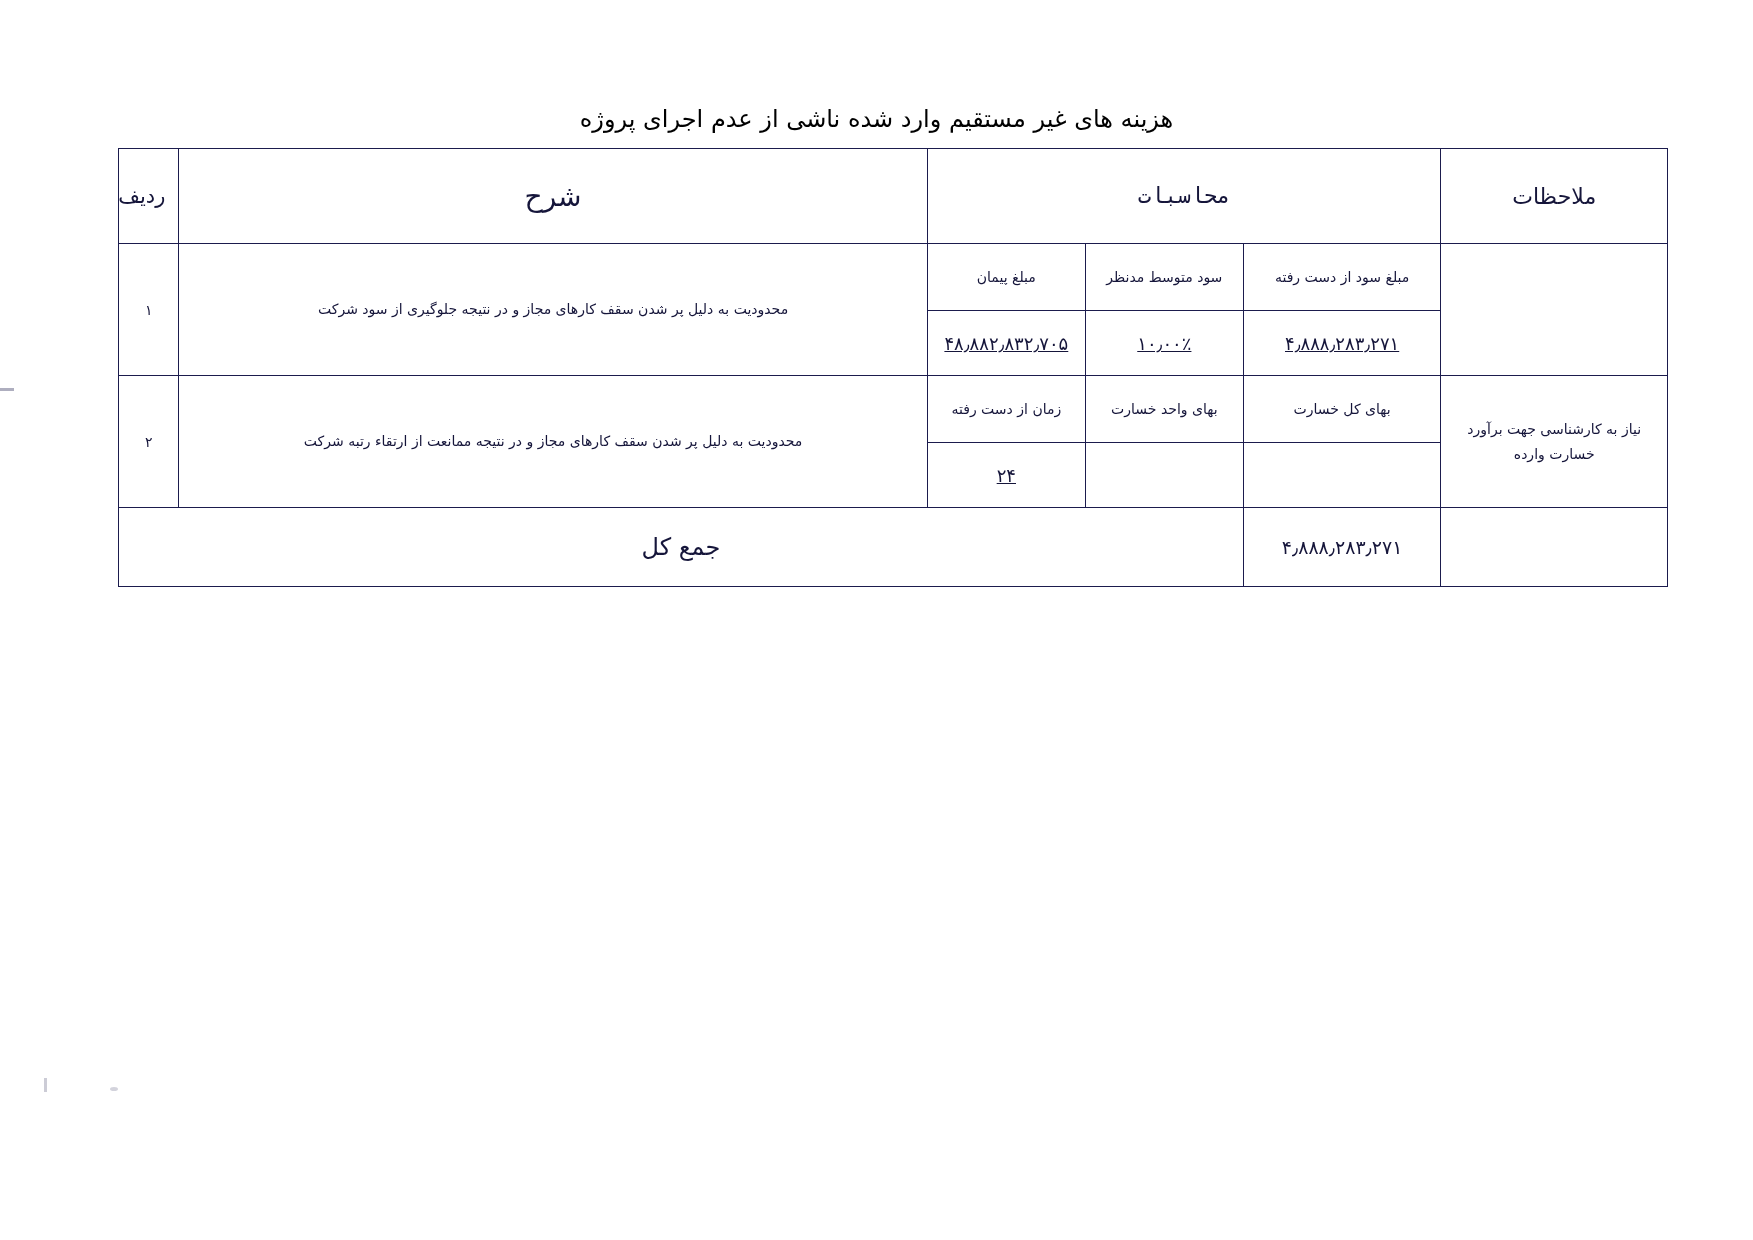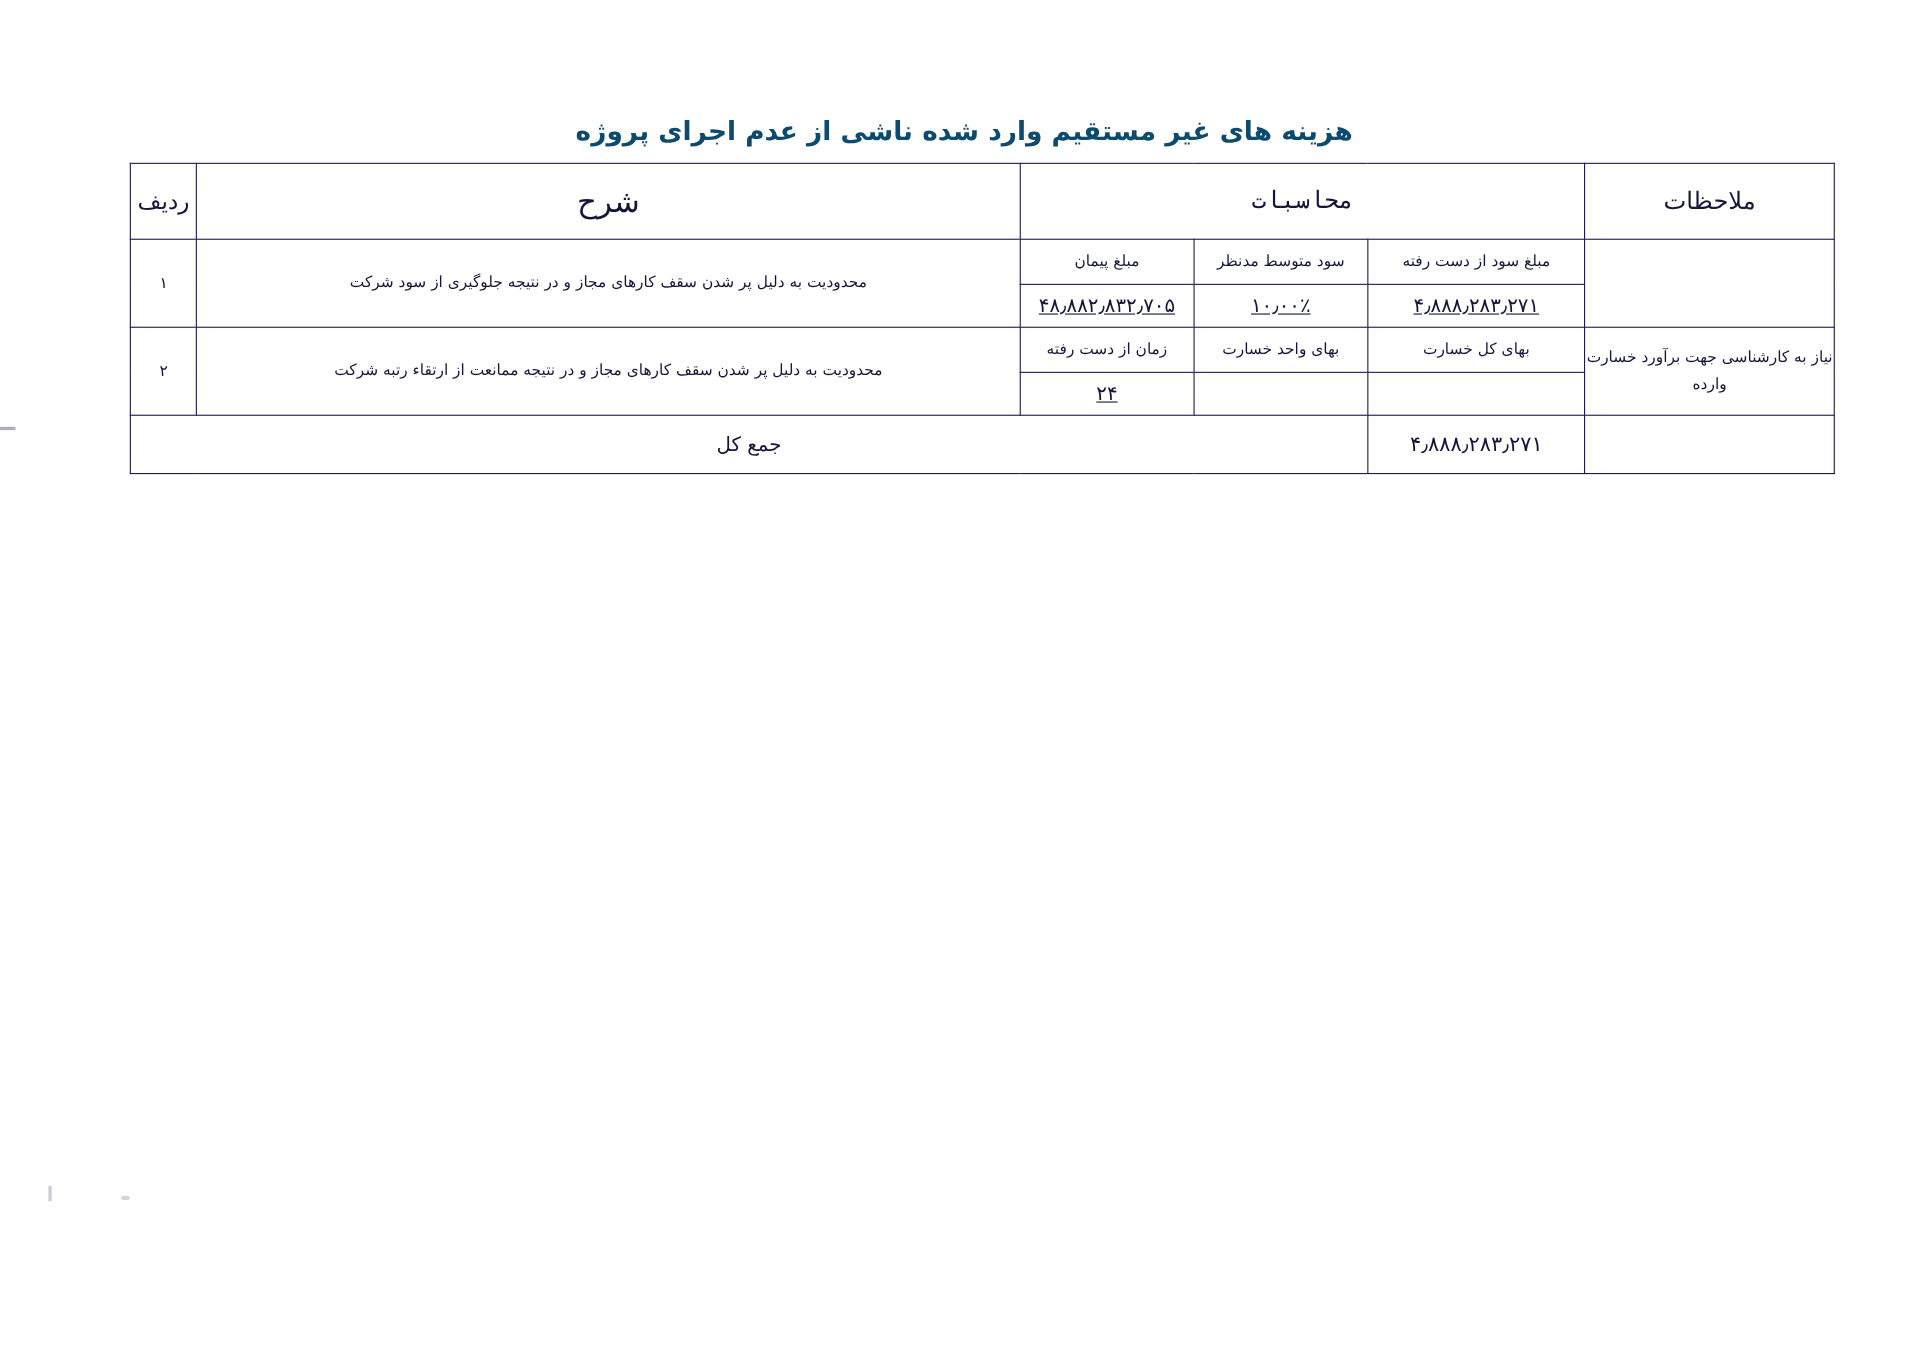--- a/index.html
+++ b/index.html
@@ -22,22 +22,22 @@
   }
 
   
   .doc-title {
     position: absolute;
     top: 105px;
     left: 0;
     width: 1753px;
     text-align: center;
     font-size: 24px;
-    font-weight: 700;
-    color: #0c4a6e;
+    font-weight: 400;
+    color: #000000;
     letter-spacing: 0.2px;
     direction: rtl;
   }
 
   
   .table-wrap {
     position: absolute;
     top: 148px;
     left: 118px;
     width: 1550px;
@@ -45,21 +45,21 @@
   }
 
   table.main {
     border-collapse: collapse;
     width: 100%;
     table-layout: fixed;
     color: #15153a;
   }
   table.main td, table.main th {
     border: 1.6px solid #1b1b4d;
-    padding: 0;
+    padding: 13px;
     vertical-align: middle;
     text-align: center;
     font-weight: 400;
   }
 
   .h-radif   { width: 58px;  font-size: 21px; }
   .h-sharh   { width: 720px; font-size: 28px; }
   .h-mohasebat { font-size: 22px; font-family: Liberation Mono, monospace; }
   .h-molahezat { width: 218px; font-size: 22px; margin-top: 12px; }
 
@@ -89,21 +89,21 @@
     font-size: 16px;
     line-height: 1.75;
     padding: 4px 10px;
     text-align: center;
   }
 
   .total-row td { height: 52px; }
   .total-label {
     text-align: right;
     padding-right: 14px;
-    font-size: 18px;
+    font-size: 24px;
   }
   .total-value { font-size: 19px; }
 
   .blank { }
 
   
   .artifact {
     position: absolute;
     background: #6c6c8a;
     opacity: 0.55;

